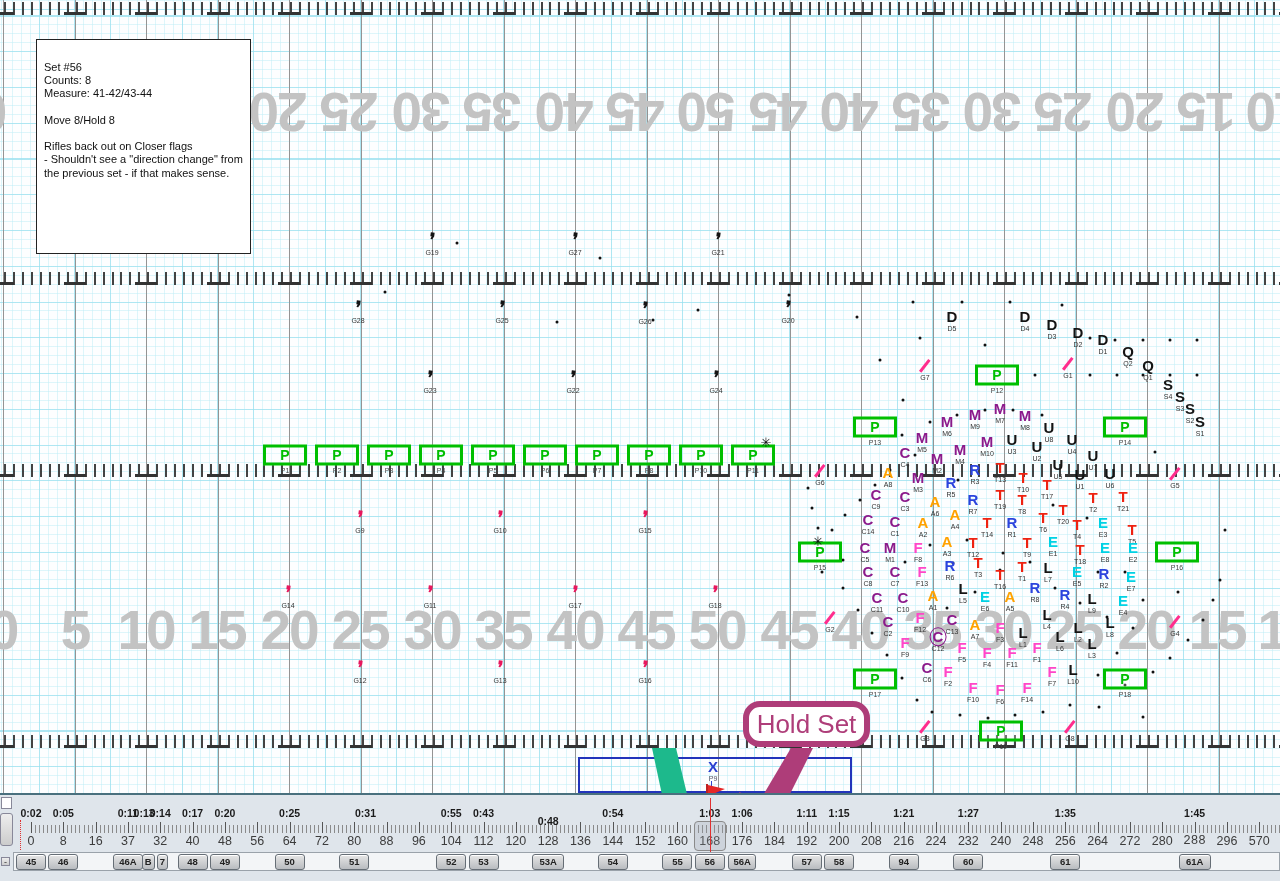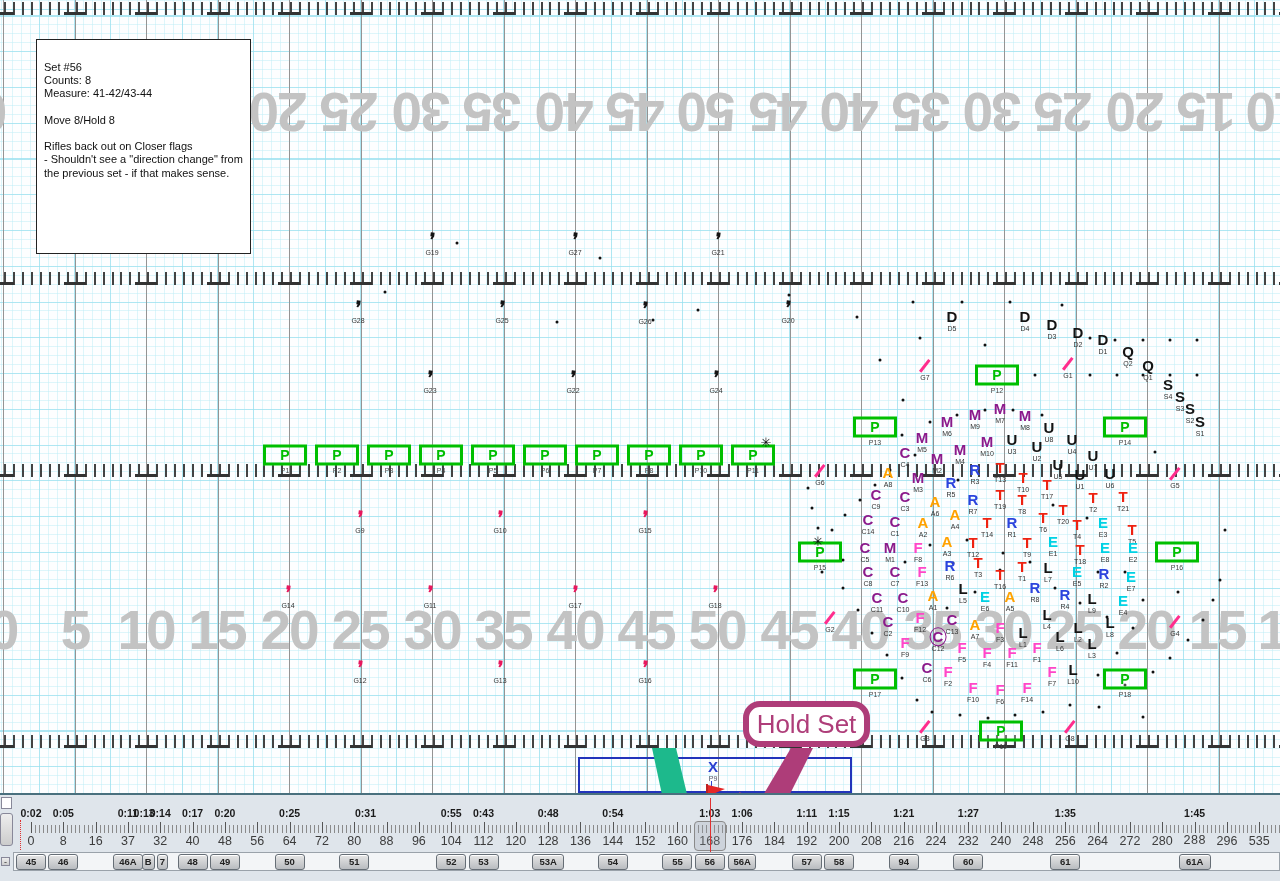--- a/index.html
+++ b/index.html
@@ -988,21 +988,21 @@
       <div class="time" style="left: 63.3232px;">0:05</div>
       <div class="time" style="left: 127.97px;">0:11</div>
       <div class="time" style="left: 144.131px;">0:13</div>
       <div class="time" style="left: 160.293px;">0:14</div>
       <div class="time" style="left: 192.616px;">0:17</div>
       <div class="time" style="left: 224.939px;">0:20</div>
       <div class="time" style="left: 289.586px;">0:25</div>
       <div class="time" style="left: 356px; text-align: right;">0:31</div>
       <div class="time" style="left: 451.202px;">0:55</div>
       <div class="time" style="left: 483.525px;">0:43</div>
-      <div class="time" style="left: 548.171px;">0:48</div>
+      <div class="time" style="left: 548.171px; margin-top: 8px;">0:48</div>
       <div class="time" style="left: 612.818px;">0:54</div>
       <div class="time" style="left: 709.787px;">1:03</div>
       <div class="time" style="left: 742.11px;">1:06</div>
       <div class="time" style="left: 806.757px;">1:11</div>
       <div class="time" style="left: 839.08px;">1:15</div>
       <div class="time" style="left: 903.726px;">1:21</div>
       <div class="time" style="left: 968.373px;">1:27</div>
       <div class="time" style="left: 1065.34px;">1:35</div>
       <div class="time" style="left: 1194.64px;">1:45</div>
       <div class="cnt" style="left: 31px;">0</div>
@@ -1036,21 +1036,21 @@
       <div class="cnt" style="left: 936.05px;">224</div>
       <div class="cnt" style="left: 968.373px;">232</div>
       <div class="cnt" style="left: 1000.7px;">240</div>
       <div class="cnt" style="left: 1033.02px;">248</div>
       <div class="cnt" style="left: 1065.34px;">256</div>
       <div class="cnt" style="left: 1097.67px;">264</div>
       <div class="cnt" style="left: 1129.99px;">272</div>
       <div class="cnt" style="left: 1162.31px;">280</div>
       <div class="cnt" style="left: 1194.64px; font-family: Liberation Mono, monospace;">288</div>
       <div class="cnt" style="left: 1226.96px;">296</div>
-      <div class="cnt" style="left: 1259.28px;">535</div>
+      <div class="cnt" style="left: 1259.28px;">570</div>
       <div class="setbtn" style="left: 16px; width: 30px;">45</div>
       <div class="setbtn" style="left: 48.3232px; width: 30px;">46</div>
       <div class="setbtn" style="left: 112.97px; width: 30px;">46A</div>
       <div class="setbtn" style="left: 141.672px; width: 13px;">B</div>
       <div class="setbtn" style="left: 156.813px; width: 11px;">7</div>
       <div class="setbtn" style="left: 177.616px; width: 30px;">48</div>
       <div class="setbtn" style="left: 209.939px; width: 30px;">49</div>
       <div class="setbtn" style="left: 274.586px; width: 30px;">50</div>
       <div class="setbtn" style="left: 339.232px; width: 30px;">51</div>
       <div class="setbtn" style="left: 436.202px; width: 30px;">52</div>

